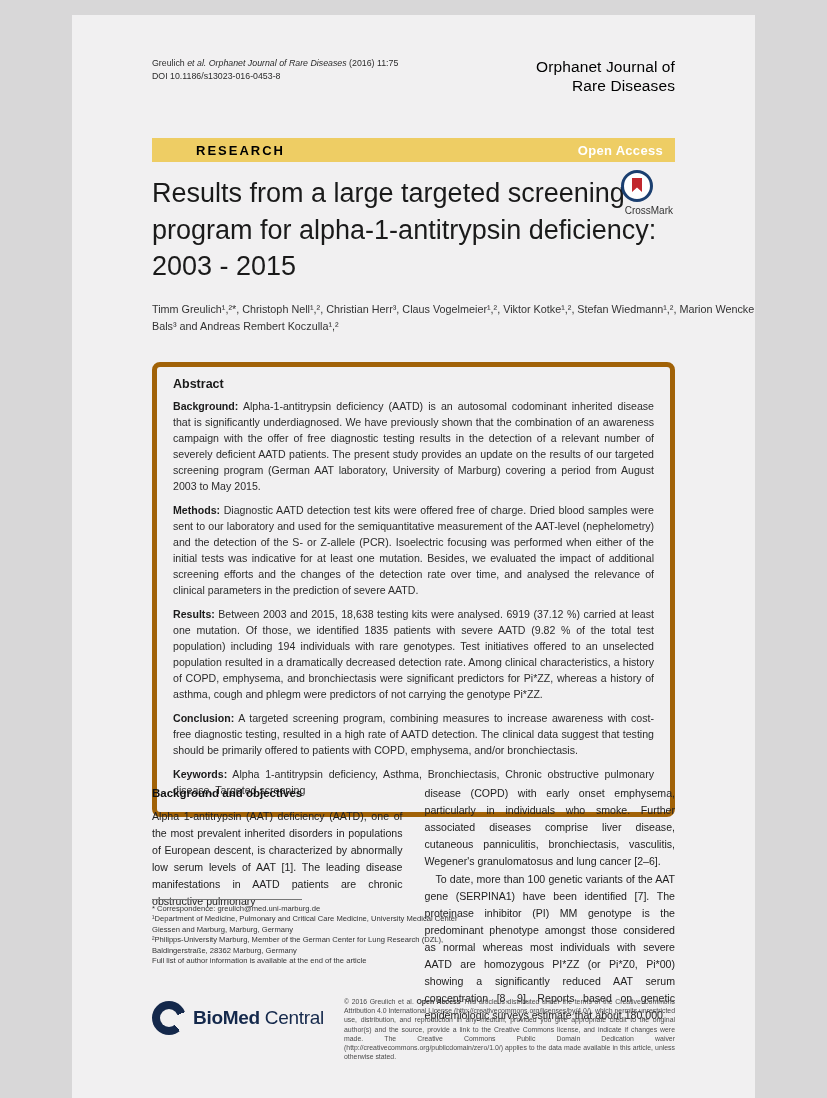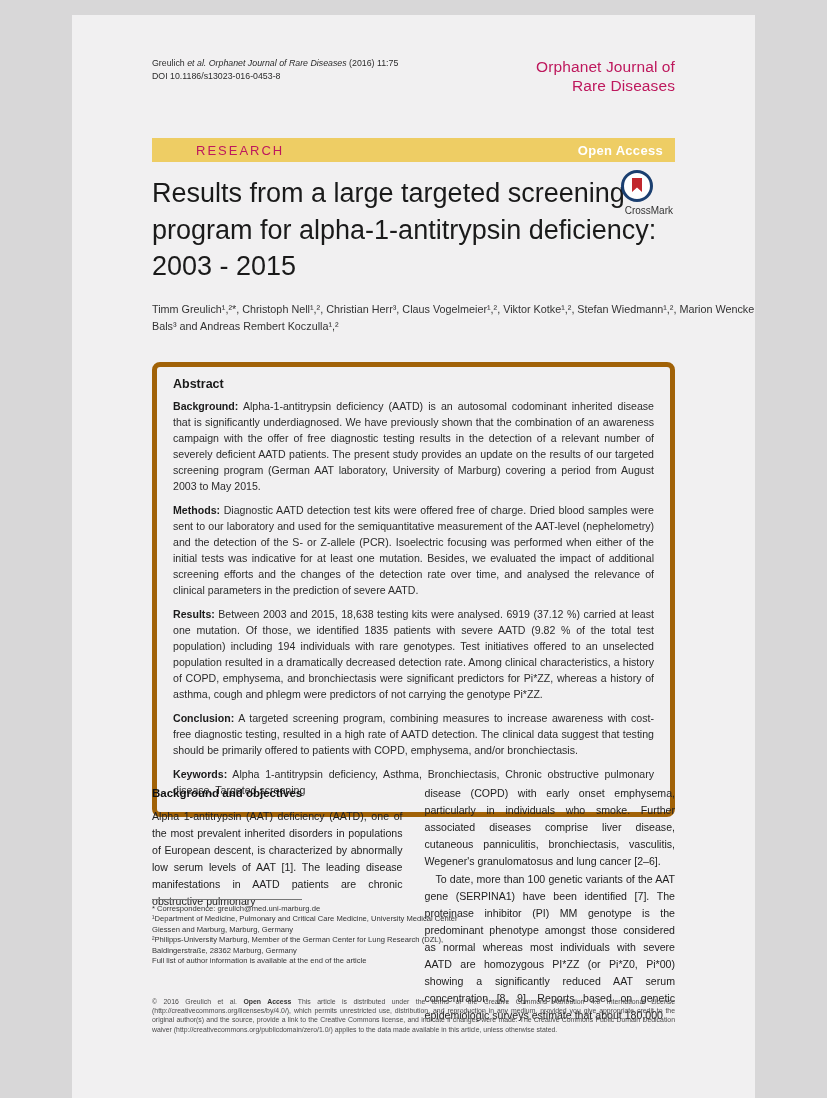--- a/index.html
+++ b/index.html
@@ -6,25 +6,25 @@
   .page {
     position:relative; width:683px; height:1098px; margin:15px auto;
     background:#f1f0f1; color:#232323;
     font-family:"Liberation Sans", sans-serif;
     overflow:hidden;
   }
   
   .header { position:absolute; top:42px; left:80px; right:80px; display:flex; justify-content:space-between; align-items:flex-start; }
   .cite { font-size:8.8px; line-height:12.5px; color:#2b2b2b; }
   .cite .it { font-style:italic; }
-  .journal { text-align:right; font-size:15.5px; line-height:19px; color:#be185d; letter-spacing:0.1px; }
+  .journal { text-align:right; font-size:15.5px; line-height:19px; color:#000000; letter-spacing:0.1px; }
   
   .banner { position:absolute; top:123px; left:80px; right:80px; height:24px; background:#eecd64;
             display:flex; justify-content:space-between; align-items:center; padding:0 12px; box-sizing:border-box; }
-  .banner .research { color:#be185d; font-weight:normal; font-size:13px; letter-spacing:2px;padding-left:32px; }
+  .banner .research { color:#000000; font-weight:bold; font-size:13px; letter-spacing:2px;padding-left:32px; }
   .banner .open-access { color:#ffffff; font-size:13px; font-weight:bold; letter-spacing:0.3px; }
   
   .title-block { position:absolute; top:160px; left:80px; width:575px; font-size:27px; line-height:36.5px; color:#1a1a1a; font-weight:400; }
   .crossmark { position:absolute; top:155px; right:82px; width:72px; text-align:right; cursor:pointer; }
   .cm-circle { width:26px; height:26px; border-radius:50%; border:3px solid #1b3f70; background:#fff; margin:0 auto; position:relative; }
   .cm-book { position:absolute; left:8px; top:5px; width:10px; height:14px; background:#c1272d;
              clip-path:polygon(0 0,100% 0,100% 100%,50% 68%,0 100%); }
   .cm-label { font-size:10px; color:#333; margin-top:3px; }
   
   .authors { position:absolute; top:286px; left:80px; width:650px; font-size:10.8px; line-height:16.5px; color:#333; }
@@ -114,16 +114,20 @@
 
   <div class="footnotes">
     <div class="fn-rule"></div>
     <div><span>* Correspondence: </span><a class="email" href="#">greulich@med.uni-marburg.de</a></div>
     <div>¹Department of Medicine, Pulmonary and Critical Care Medicine, University Medical Center Giessen and Marburg, Marburg, Germany</div>
     <div>²Philipps-University Marburg, Member of the German Center for Lung Research (DZL), Baldingerstraße, 28362 Marburg, Germany</div>
     <div>Full list of author information is available at the end of the article</div>
   </div>
 
   <div class="footer">
+    <div class="bmc-logo">
+      <div class="bmc-circle"></div>
+      <div class="bmc-text"><span class="b">BioMed</span><span> Central</span></div>
+    </div>
     <div class="license"><span>© 2016 Greulich et al. </span><b>Open Access</b><span> This article is distributed under the terms of the Creative Commons Attribution 4.0 International License (http://creativecommons.org/licenses/by/4.0/), which permits unrestricted use, distribution, and reproduction in any medium, provided you give appropriate credit to the original author(s) and the source, provide a link to the Creative Commons license, and indicate if changes were made. The Creative Commons Public Domain Dedication waiver (http://creativecommons.org/publicdomain/zero/1.0/) applies to the data made available in this article, unless otherwise stated.</span></div>
   </div>
 
 </div>
 
 </body></html>

